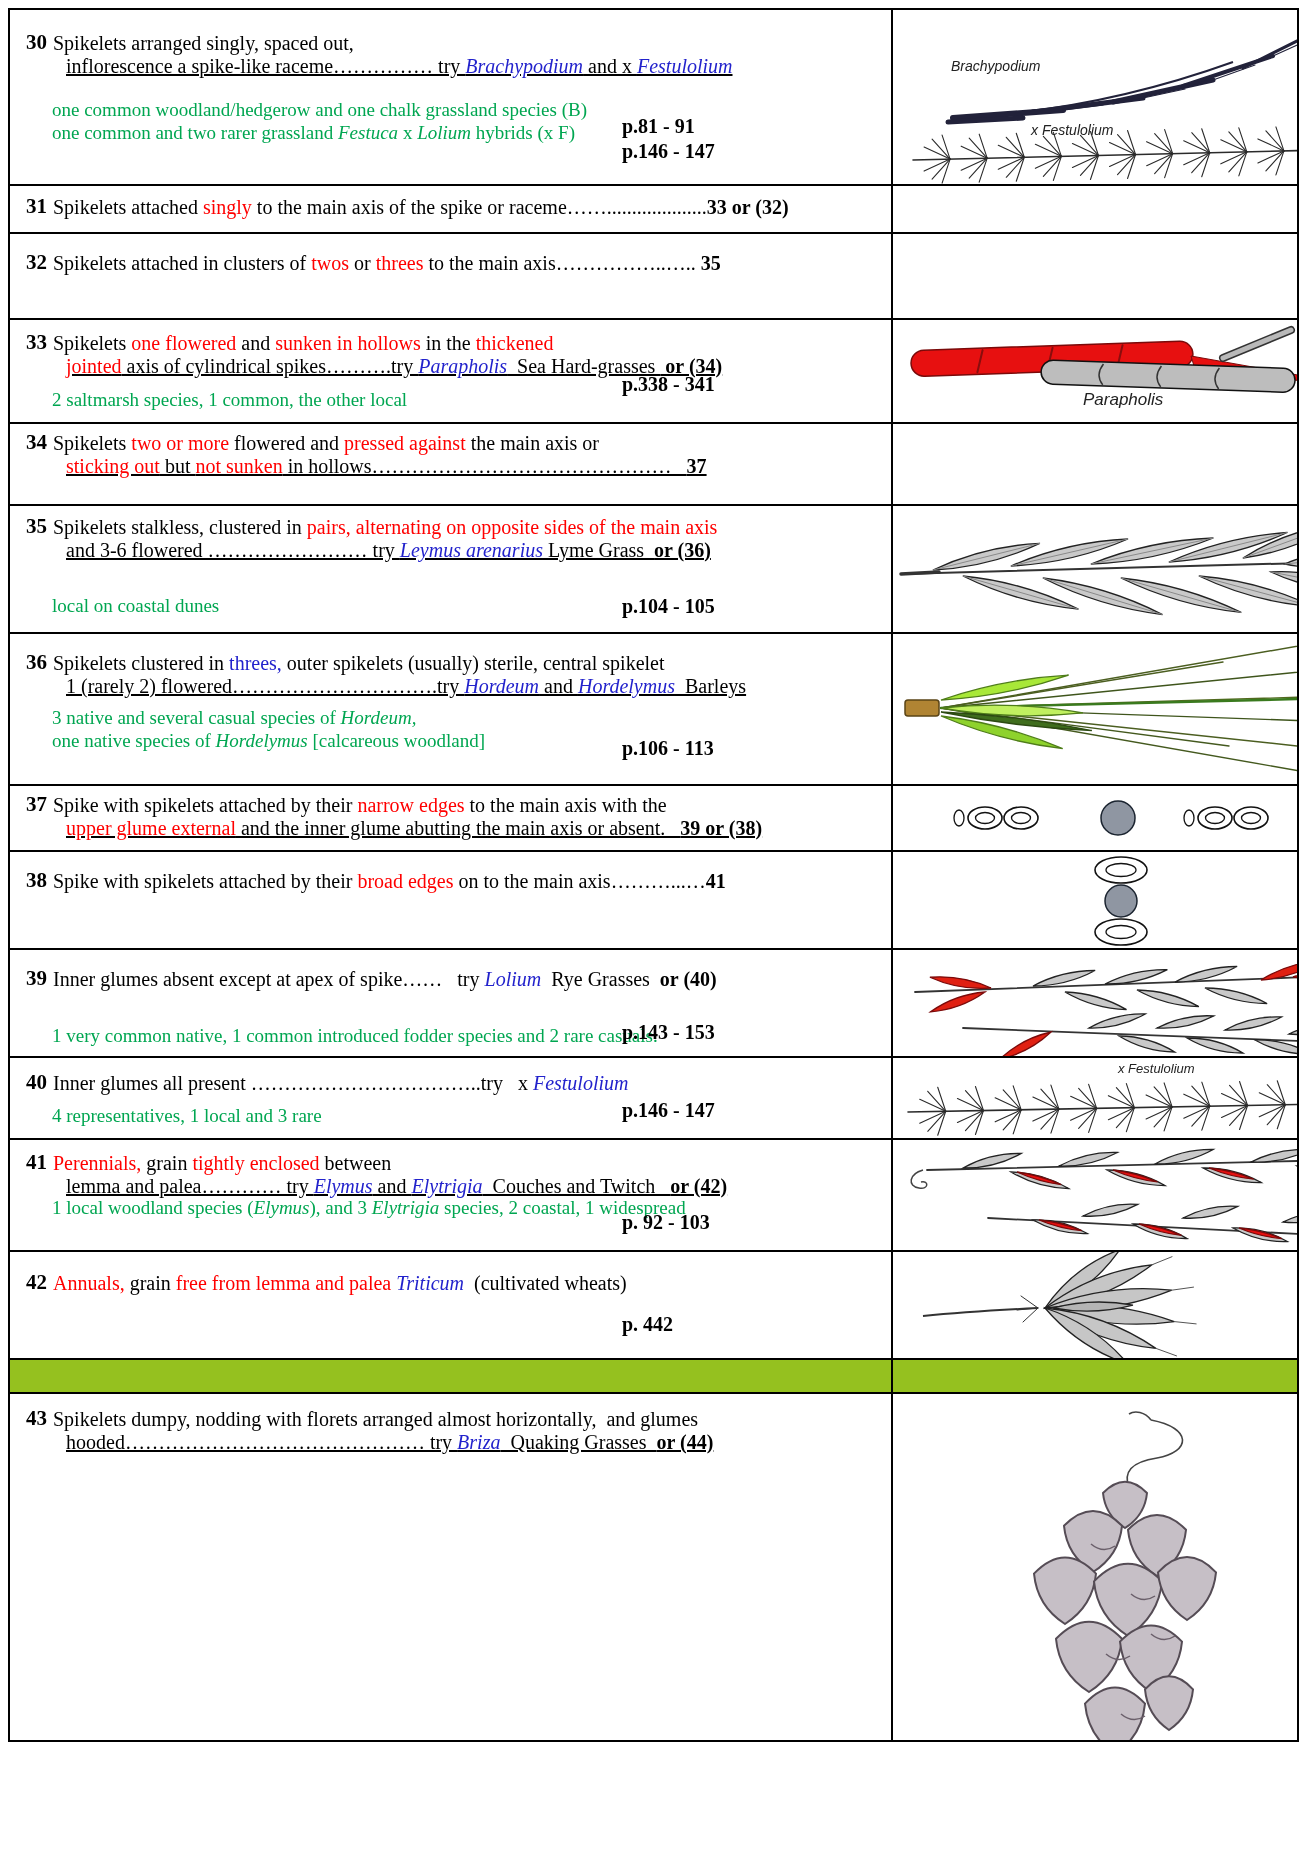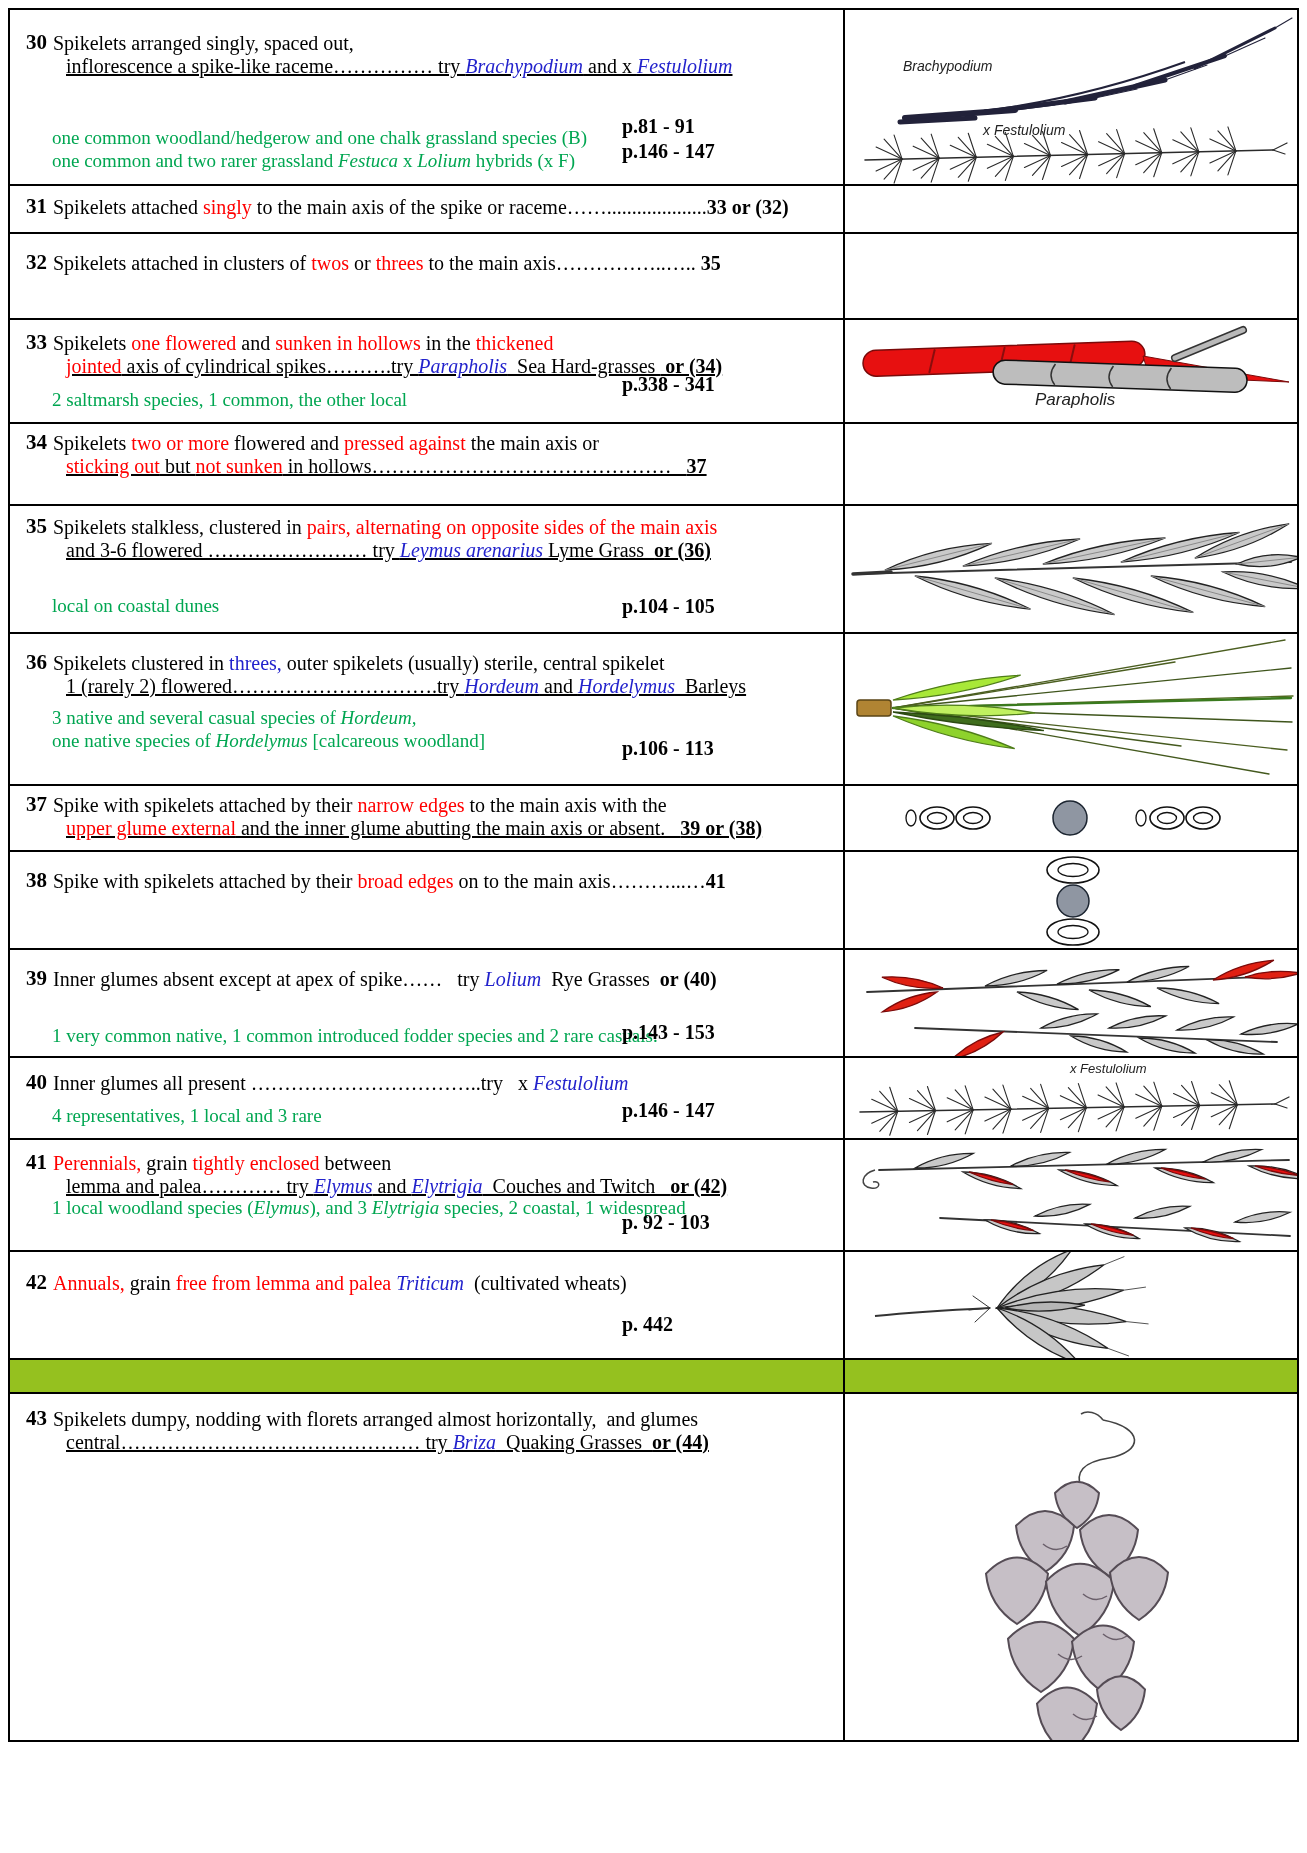--- a/index.html
+++ b/index.html
@@ -1,20 +1,20 @@
 <!DOCTYPE html>
 <html style="--red: #FF0000; --green: #00A651; --blue: #2222CC; --band: #95C11F;"><head>
 <meta charset="utf-8">
 <style>
   html,body{margin:0;padding:0;background:#ffffff;}
   body{width:1307px;height:1853px;position:relative;font-family:"Liberation Serif","DejaVu Serif",serif;color:#000;}
   .keytable{position:absolute;left:8px;top:8px;width:1287px;border:2px solid #000;background:#fff;}
   .row{position:relative;display:flex;border-bottom:2px solid #000;}
   .row:last-child{border-bottom:none;}
-  .text-cell{position:relative;width:833px;border-right:2px solid #000;overflow:hidden;}
+  .text-cell{position:relative;width:833px;border-right:2px solid #000;overflow:hidden;padding-left:48px;}
   .illo-cell{position:relative;flex:1;overflow:hidden;}
   .band .text-cell,.band .illo-cell{background:var(--band);}
   .entry{position:absolute;left:16px;right:2px;}
   .num{position:absolute;left:0;top:-2px;font-weight:bold;font-size:21px;}
   .lines{margin-left:27px;font-size:20px;line-height:23px;}
   .line{white-space:pre-wrap;}
   .lines .line + .line{margin-left:13px;text-decoration:underline;}
   .notes{position:absolute;left:42px;font-size:19px;line-height:23px;}
   .pages{position:absolute;left:612px;font-weight:bold;font-size:20px;line-height:25px;white-space:pre;}
   .c-k{color:#000000;}
@@ -33,21 +33,21 @@
 
   <div class="row" style="height:174px">
     <div class="text-cell">
       <div class="entry" style="top:22px">
         <span class="num">30</span>
         <div class="lines">
             <div class="line"><span class="c-k">Spikelets arranged singly, spaced out,</span></div>
             <div class="line"><span class="c-k">inflorescence a spike-like raceme…………… try </span><span class="c-bl i">Brachypodium</span><span class="c-k"> and x </span><span class="c-bl i">Festulolium</span></div>
           </div>
       </div>
-      <div class="notes" style="top:116px">
+      <div class="notes" style="top:88px">
           <div class="line"><span class="c-g">one common woodland/hedgerow and one chalk grassland species (B)</span></div>
           <div class="line"><span class="c-g">one common and two rarer grassland </span><span class="c-g i">Festuca</span><span class="c-g"> x </span><span class="c-g i">Lolium</span><span class="c-g"> hybrids (x F)</span></div>
         </div>
       <div class="pages" style="top:104px"><div>p.81 - 91</div><div>p.146 - 147</div></div>
     </div>
     <div class="illo-cell">
       <svg width="452" height="174" viewBox="0 0 452 174">
           <path d="M60 108 C150 104 240 88 340 52" fill="none" stroke="#22223a" stroke-width="2"></path>
           <line x1="60" y1="108" x2="170" y2="100" stroke="#22223a" stroke-width="6" stroke-linecap="round"></line>
           <line x1="140" y1="102" x2="250" y2="88" stroke="#22223a" stroke-width="5" stroke-linecap="round"></line>
@@ -531,21 +531,21 @@
     <div class="text-cell"></div>
     <div class="illo-cell"></div>
   </div>
 
   <div class="row" style="height:346px">
     <div class="text-cell">
       <div class="entry" style="top:14px">
         <span class="num">43</span>
         <div class="lines">
             <div class="line"><span class="c-k">Spikelets dumpy, nodding with florets arranged almost horizontally,  and glumes</span></div>
-            <div class="line"><span class="c-k">central……………………………………… try </span><span class="c-bl i">Briza</span><span class="c-k">  Quaking Grasses  </span><span class="c-k b">or (44)</span></div>
+            <div class="line"><span class="c-k">hooded……………………………………… try </span><span class="c-bl i">Briza</span><span class="c-k">  Quaking Grasses  </span><span class="c-k b">or (44)</span></div>
           </div>
       </div>
       <div class="notes" style="top:396px">
           <div class="line"><span class="c-g">one common native on calcareous soils, two aliens</span></div>
         </div>
       <div class="pages" style="top:390px"><div>p.208 - 213</div></div>
     </div>
     <div class="illo-cell">
       <svg width="452" height="451" viewBox="0 0 452 451">
           <path d="M258 26 C252 18 242 16 236 20 M258 26 C300 34 298 58 264 64 C238 68 230 78 236 94" fill="none" stroke="#444" stroke-width="1.6"></path>

